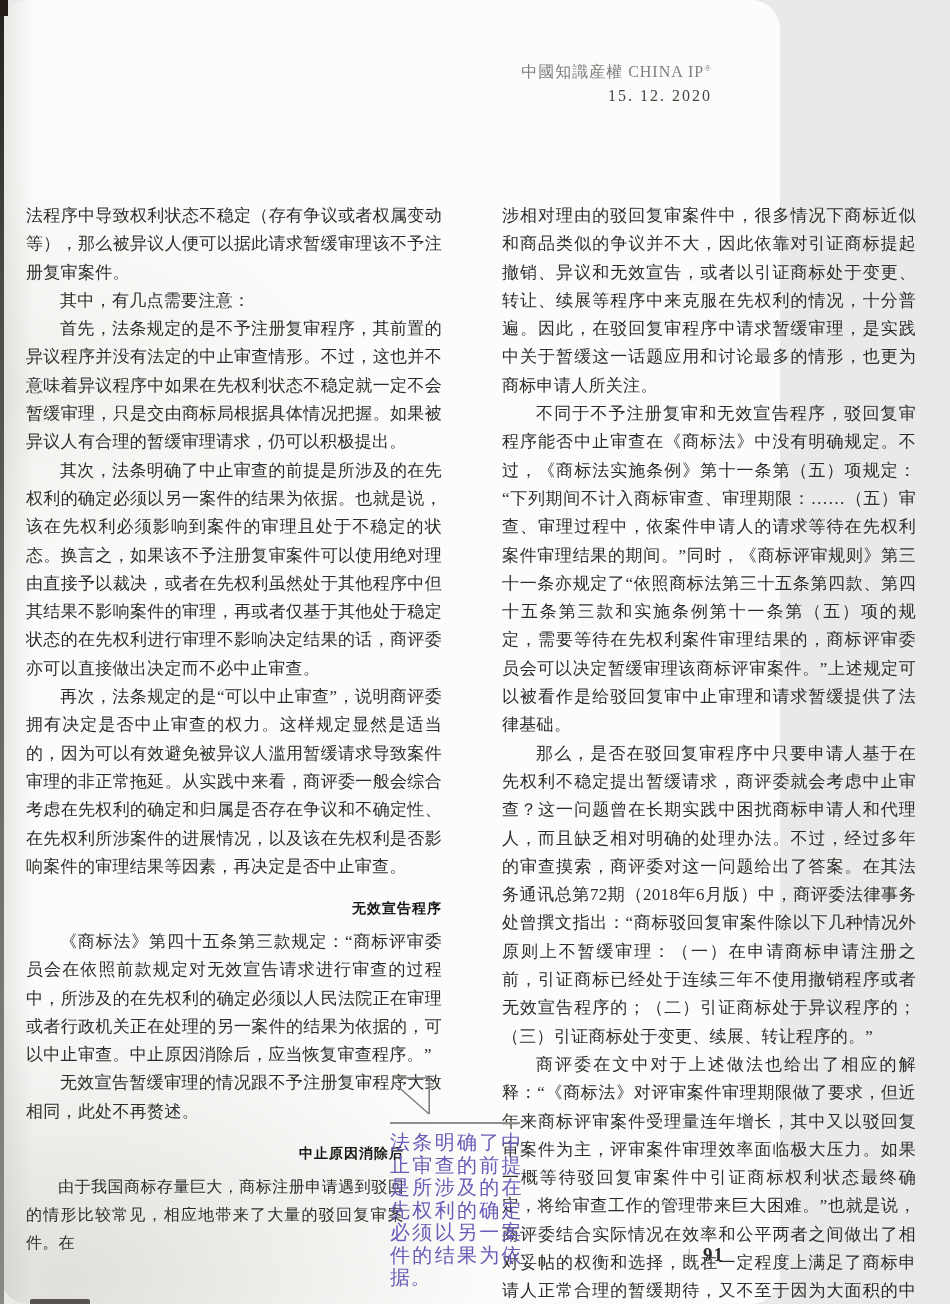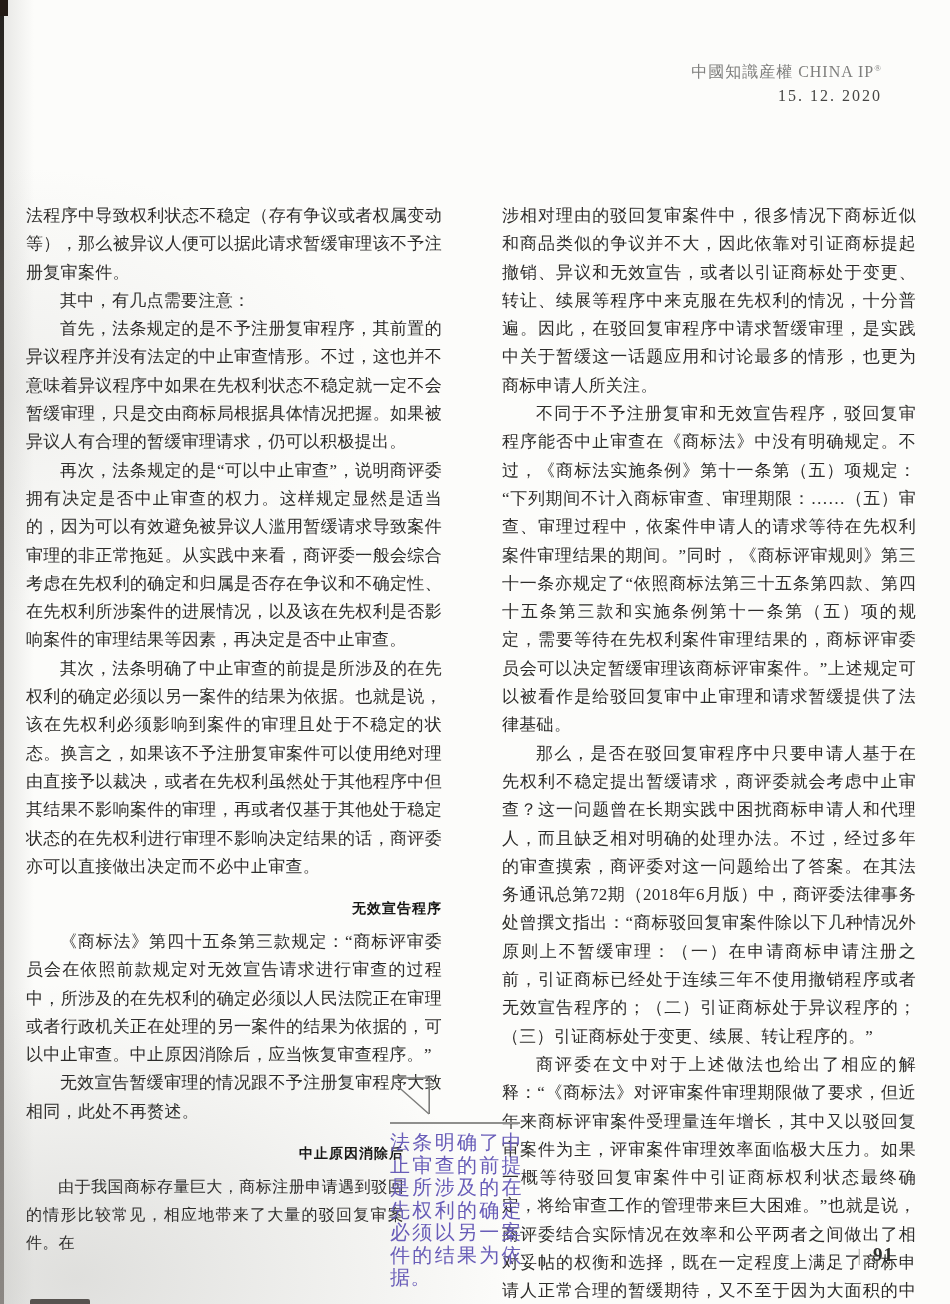--- a/index.html
+++ b/index.html
@@ -1,25 +1,26 @@
 <!DOCTYPE html>
 <html lang="zh"><head>
 <meta charset="utf-8">
 <style>
   html,body{margin:0;padding:0;}
   body{width:950px;height:1304px;overflow:hidden;background:#e9e9e7;}
   .page{
-    position:relative;width:950px;height:1304px;
+    position:relative;width:780px;height:1304px;
     background:
       radial-gradient(ellipse 620px 420px at 8% 98%, rgba(176,176,173,.38), rgba(176,176,173,0) 70%),
       radial-gradient(ellipse 500px 300px at 0% 30%, rgba(190,190,187,.20), rgba(190,190,187,0) 75%),
       linear-gradient(90deg, rgba(170,170,167,.28) 0, rgba(170,170,167,0) 34px),
       #fcfcfa;
     font-family:"Liberation Serif","DejaVu Serif",serif;
     color:#2e2d2b;
+    border-radius:29px;
   }
   
   .spine{position:absolute;left:0;top:0;width:4px;height:100%;
     background:linear-gradient(180deg,#23201d 0%,#4d4残 0%,#4d4945 22%,#6b6763 55%,#8b8783 100%);}
   .spine{background:linear-gradient(180deg,#23201d 0%,#4d4945 22%,#6b6763 55%,#8b8783 100%);}
   .corner-mark{position:absolute;left:0;top:0;width:8px;height:16px;background:#251c16;}
   .bottom-smudge{position:absolute;left:30px;bottom:0;width:60px;height:5px;background:#35302c;opacity:.8;border-radius:2px 2px 0 0;}
 
   
   .masthead{position:absolute;top:62px;right:68px;text-align:right;line-height:1.25;}
@@ -63,22 +64,22 @@
 
   <header class="masthead">
     <div class="brand"><span>中國知識産權 CHINA IP</span><sup>®</sup></div>
     <div class="issue-date">15. 12. 2020</div>
   </header>
 
   <section class="col col-left">
     <p>法程序中导致权利状态不稳定（存有争议或者权属变动等），那么被异议人便可以据此请求暂缓审理该不予注册复审案件。</p>
     <p class="ind">其中，有几点需要注意：</p>
     <p class="ind">首先，法条规定的是不予注册复审程序，其前置的异议程序并没有法定的中止审查情形。不过，这也并不意味着异议程序中如果在先权利状态不稳定就一定不会暂缓审理，只是交由商标局根据具体情况把握。如果被异议人有合理的暂缓审理请求，仍可以积极提出。</p>
+    <p class="ind">其次，法条明确了中止审查的前提是所涉及的在先权利的确定必须以另一案件的结果为依据。也就是说，该在先权利必须影响到案件的审理且处于不稳定的状态。换言之，如果该不予注册复审案件可以使用绝对理由直接予以裁决，或者在先权利虽然处于其他程序中但其结果不影响案件的审理，再或者仅基于其他处于稳定状态的在先权利进行审理不影响决定结果的话，商评委亦可以直接做出决定而不必中止审查。</p>
     <p class="ind">再次，法条规定的是“可以中止审查”，说明商评委拥有决定是否中止审查的权力。这样规定显然是适当的，因为可以有效避免被异议人滥用暂缓请求导致案件审理的非正常拖延。从实践中来看，商评委一般会综合考虑在先权利的确定和归属是否存在争议和不确定性、在先权利所涉案件的进展情况，以及该在先权利是否影响案件的审理结果等因素，再决定是否中止审查。</p>
-    <p class="ind">其次，法条明确了中止审查的前提是所涉及的在先权利的确定必须以另一案件的结果为依据。也就是说，该在先权利必须影响到案件的审理且处于不稳定的状态。换言之，如果该不予注册复审案件可以使用绝对理由直接予以裁决，或者在先权利虽然处于其他程序中但其结果不影响案件的审理，再或者仅基于其他处于稳定状态的在先权利进行审理不影响决定结果的话，商评委亦可以直接做出决定而不必中止审查。</p>
 
     <h2 class="sec">无效宣告程序</h2>
     <p class="ind">《商标法》第四十五条第三款规定：“商标评审委员会在依照前款规定对无效宣告请求进行审查的过程中，所涉及的在先权利的确定必须以人民法院正在审理或者行政机关正在处理的另一案件的结果为依据的，可以中止审查。中止原因消除后，应当恢复审查程序。”</p>
     <p class="ind">无效宣告暂缓审理的情况跟不予注册复审程序大致相同，此处不再赘述。</p>
 
     <div class="narrow">
       <h2 class="sec">中止原因消除后</h2>
       <p class="ind">由于我国商标存量巨大，商标注册申请遇到驳回的情形比较常见，相应地带来了大量的驳回复审案件。在</p>
     </div>
   </section>

